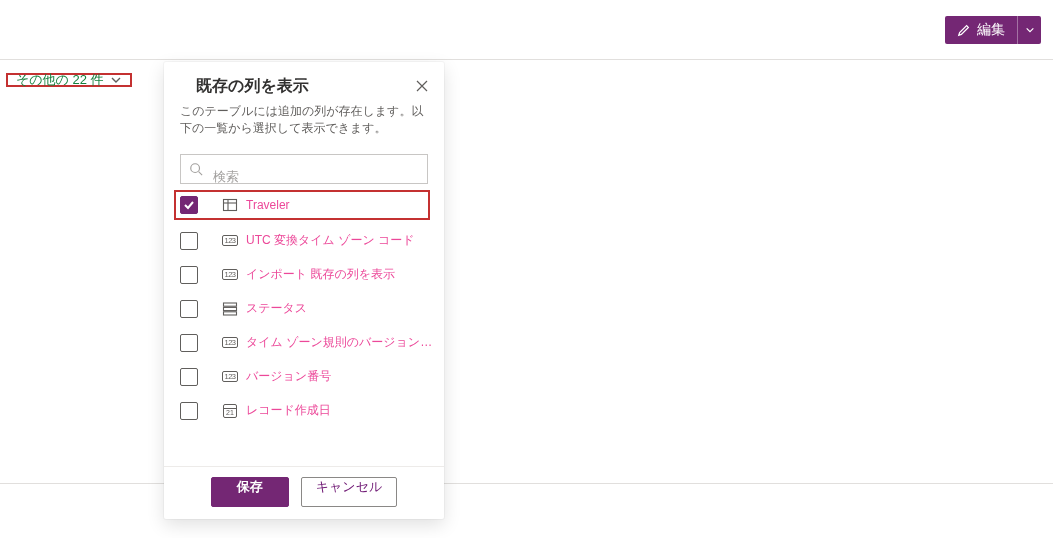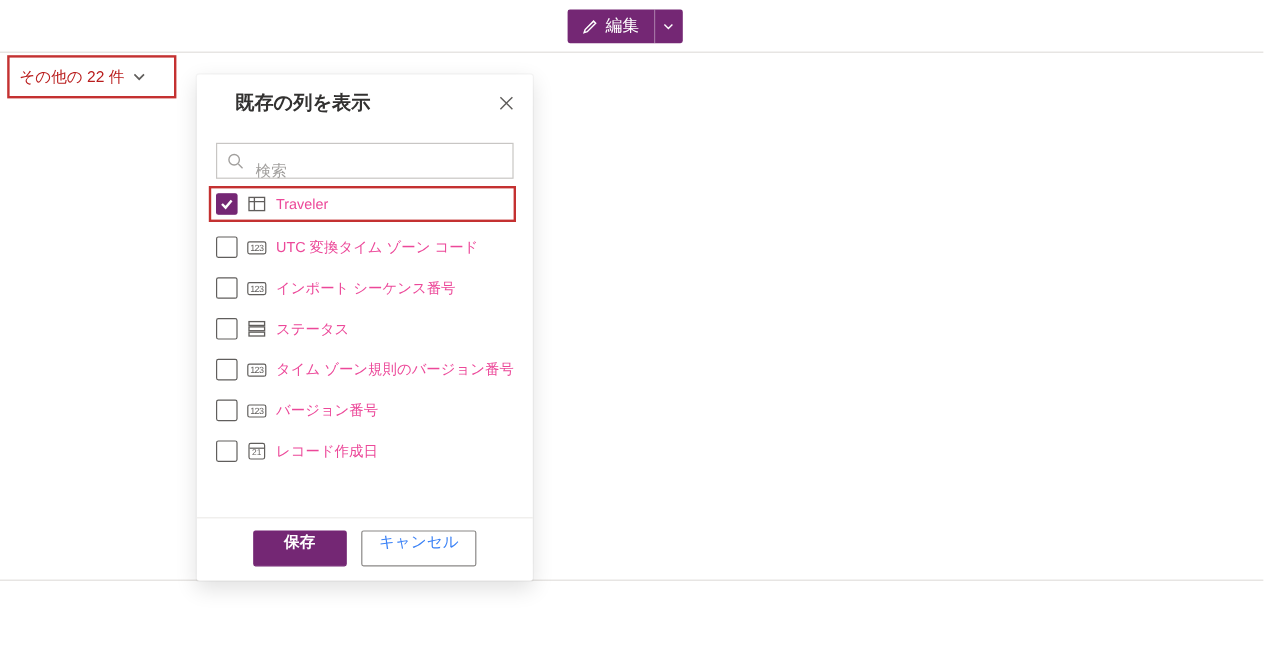--- a/index.html
+++ b/index.html
@@ -8,24 +8,24 @@
     font-family: "Segoe UI", "Yu Gothic UI", "Meiryo", sans-serif;
     font-size: 14px;
     color: #323130;
     background: #fff;
     width: 1053px;
     height: 538px;
     position: relative;
     overflow: hidden;
   }
   .topbar {
-    height: 44px;
+    height: 60px;
     border-bottom: 1px solid #e1dfdd;
     display: flex;
-    justify-content: center;
+    justify-content: flex-end;
     align-items: center;
     padding-right: 12px;
     gap: 0;
   }
   .edit-btn {
     display: flex;
     align-items: stretch;
     height: 28px;
     background: #742774;
     color: #fff;
@@ -51,25 +51,25 @@
   .edit-btn-chev svg { width: 10px; height: 10px; }
 
   .subbar {
     height: 40px;
     display: flex;
     align-items: center;
     padding-left: 6px;
   }
   .others-pill {
     border: 2px solid #c43131;
-    height: 36px;
+    height: 14px;
     display: inline-flex;
     align-items: center;
-    padding: 0 21px 0 8px;
-    color: #b91c1c;
+    padding: 0 6px 0 8px;
+    color: #15803d;
     font-size: 13px;
     gap: 2px;
     background: #fff;
   }
   .others-chev {
     color: #605e5c;
     margin-left: 2px;
     display: inline-flex;
   }
   .others-chev svg { width: 16px; height: 16px; }
@@ -179,20 +179,21 @@
   }
   .cb.checked svg { width: 12px; height: 12px; }
   .type-ico {
     width: 16px;
     height: 16px;
     color: #605e5c;
     display: flex;
     align-items: center;
     justify-content: center;
     flex-shrink: 0;
+    margin-left: 16px;
   }
   .type-ico svg { width: 16px; height: 16px; }
   .type-ico .txt123 {
     font-size: 7.5px;
     border: 1px solid #605e5c;
     border-radius: 2px;
     padding: 0 1px;
     line-height: 9px;
     letter-spacing: -0.5px;
   }
@@ -251,21 +252,21 @@
     padding: 0 14px;
   }
   .btn.primary {
     background: #742774;
     color: #fff;
     border: 1px solid #742774;
     font-weight: 600;
   }
   .btn.secondary {
     background: #fff;
-    color: #3b82f6;
+    color: #701a75;
     border: 1px solid #8a8886;
   }
 </style>
 </head>
 <body>
 
 <div class="topbar">
   <div class="edit-btn">
     <div class="edit-btn-main">
       <svg viewBox="0 0 16 16" fill="none" stroke="currentColor" stroke-width="1.4">
@@ -290,20 +291,21 @@
         </svg>
     </span>
   </div>
 </div>
 
 <div class="bottombar"></div>
 
 <div class="popover">
   <div class="popover-head">
     <div class="popover-title">既存の列を表示</div>
+    <div class="popover-sub">このテーブルには追加の列が存在します。以下の一覧から選択して表示できます。</div>
     <div class="close-x">
       <svg viewBox="0 0 12 12" stroke="currentColor" stroke-width="1.2">
           <path d="M1 1l10 10M11 1L1 11"></path>
         </svg>
     </div>
   </div>
 
   <div class="search-wrap">
     <svg viewBox="0 0 16 16" fill="none" stroke="currentColor" stroke-width="1.3">
         <circle cx="7" cy="7" r="5"></circle>
@@ -333,21 +335,21 @@
         <div class="type-ico">
           <span class="txt123">123</span>
         </div>
         <div class="row-label">UTC 変換タイム ゾーン コード</div>
       </div>
       <div class="row">
         <div class="cb"></div>
         <div class="type-ico">
           <span class="txt123">123</span>
         </div>
-        <div class="row-label">インポート シーケンス番号</div>
+        <div class="row-label">インポート 既存の列を表示</div>
       </div>
       <div class="row">
         <div class="cb"></div>
         <div class="type-ico">
           <svg viewBox="0 0 16 16" fill="none" stroke="currentColor" stroke-width="1.1">
             <rect x="1.5" y="2" width="13" height="3.2"></rect>
             <rect x="1.5" y="6.4" width="13" height="3.2"></rect>
             <rect x="1.5" y="10.8" width="13" height="3.2"></rect>
           </svg>
         </div>

